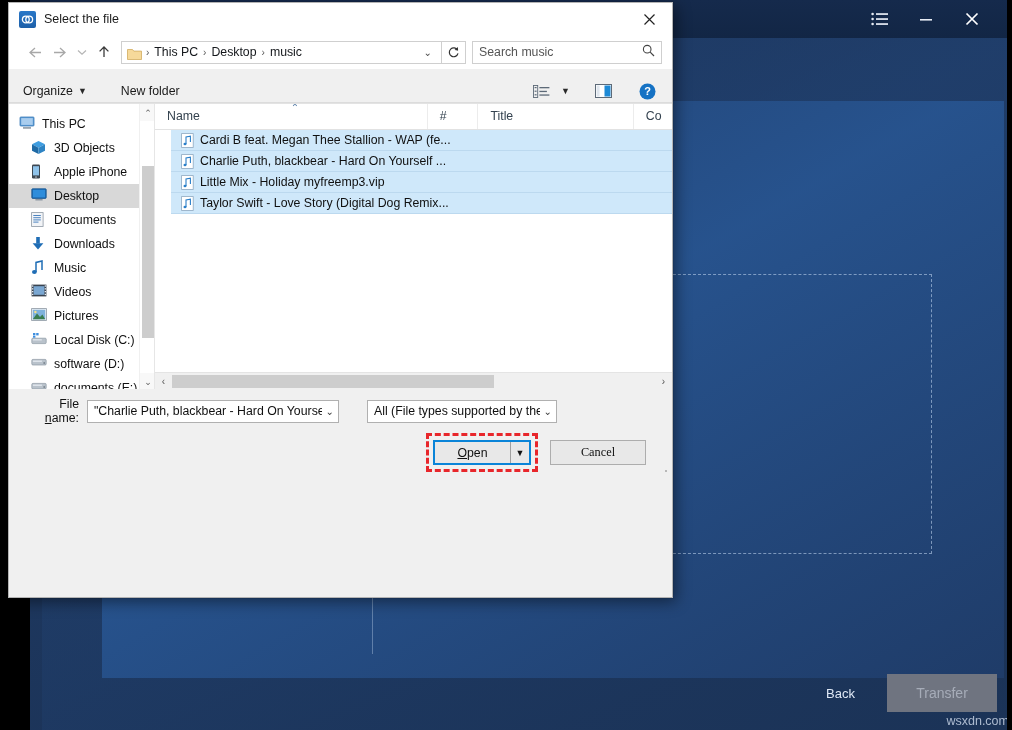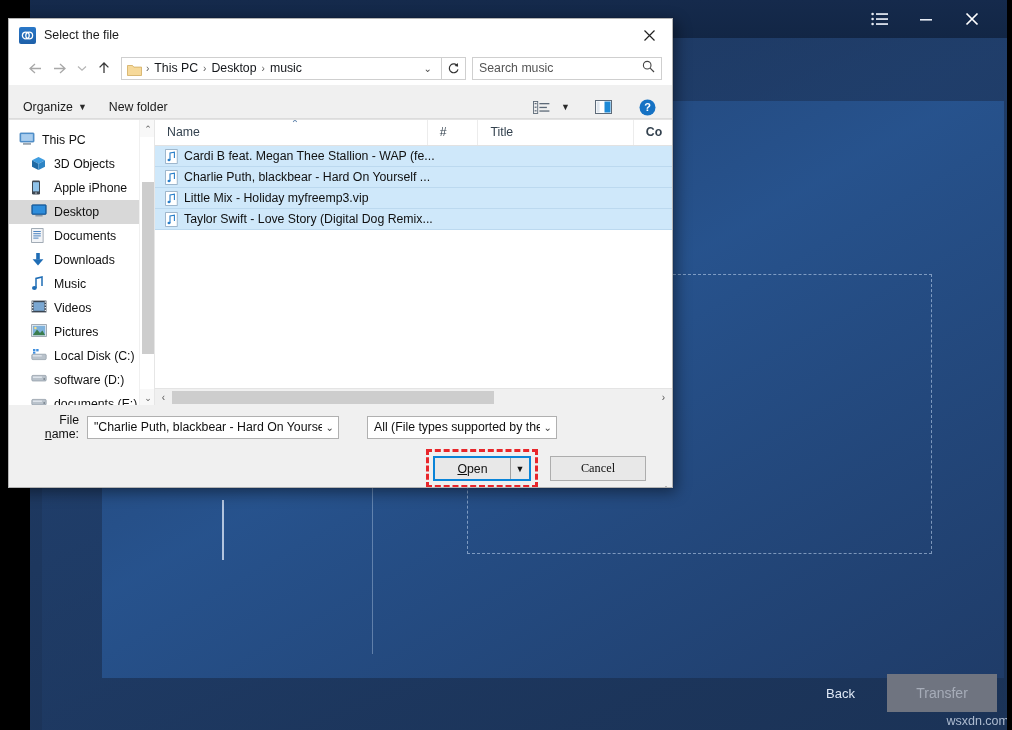--- a/index.html
+++ b/index.html
@@ -68,21 +68,21 @@
     width:110px; height:38px; background:#6f7480; color:#a6acb8;
     border:0; font-size:14px; font-family:inherit;
   }
   .watermark {
     position:absolute; right:10px; bottom:2px; color:#c6d2e4; font-size:12.5px;
     opacity:.85;
   }
 
   
   .dialog {
-    position:absolute; left:8px; top:18px; width:665px; height:470px;
+    position:absolute; left:8px; top:2px; width:665px; height:596px;
     background:#f0f0f0;
     border:1px solid #b4b4b4;
     box-shadow:0 0 0 1px rgba(0,0,0,.06), 3px 4px 14px rgba(0,0,0,.45);
     overflow:hidden;
   }
   .dlg-title {
     position:relative; height:32px; background:#ffffff;
     display:flex; align-items:center; padding-left:10px;
   }
   .dlg-icon {
@@ -180,21 +180,21 @@
     background:#fff; position:relative;
   }
   .col {
     height:26px; display:flex; align-items:center; font-size:12.3px; color:#34424f;
     padding-left:12px; border-left:1px solid #ececec; position:relative;
   }
   .col:first-child { border-left:0; }
   .sort-caret {
     position:absolute; left:50%; top:-1px; color:#5a7fa8; font-size:10px;
   }
-  .rows { position:relative; }
+  .rows { position:relative;margin-left:16px; }
   .row {
     height:21px; display:flex; align-items:center; gap:6px; padding-left:10px;
     font-size:12.3px; color:#101010; background:#cfe8fa; cursor:pointer;
     border-bottom:1px solid #bcd9ef; white-space:nowrap;
   }
   .music-ico { width:13px; height:15px; flex:0 0 auto; position:relative; }
 
   .hscroll {
     position:absolute; left:0; bottom:0; width:100%; height:17px; background:#f0f0f0;
     display:flex; align-items:center; border-top:1px solid #e4e4e4;
@@ -376,21 +376,21 @@
             <circle cx="5.2" cy="5.2" r="3.8" fill="none" stroke="#444" stroke-width="1.1"></circle>
             <path d="M8.2 8.2 L12 12" stroke="#444" stroke-width="1.2"></path>
           </svg>
         </span>
       </div>
     </div>
 
     <div class="dlg-toolbar">
       <span class="tool-text">Organize</span>
       <span class="tool-caret">▼</span>
-      <span class="tool-text" style="margin-left:22px;">New folder</span>
+      <span class="tool-text" style="margin-left:34px;">New folder</span>
 
       <span class="tool-spacer"></span>
 
       <span class="tool-ico-btn">
         <svg width="17" height="13" viewBox="0 0 17 13">
           <rect x="0.5" y="0.5" width="4.2" height="12" fill="none" stroke="#5d6a78" stroke-width="0.9"></rect>
           <g fill="#5d6a78">
             <rect x="1.6" y="2" width="2" height="1.2"></rect>
               <rect x="1.6" y="5.6" width="2" height="1.2"></rect>
             <rect x="1.6" y="9.2" width="2" height="1.2"></rect>
@@ -583,21 +583,21 @@
           <div class="col" style="width:280px;">
             <span class="sort-caret">⌃</span>
             <span>Name</span>
           </div>
           <div class="col" style="width:52px;">
             <span>#</span>
           </div>
           <div class="col" style="width:160px;">
             <span>Title</span>
           </div>
-          <div class="col" style="width:40px;font-weight:bold;">
+          <div class="col" style="width:40px;">
             <span>Co</span>
           </div>
         </div>
 
         <div class="rows">
           <div class="row">
             <span class="music-ico">
               <svg width="13" height="15" viewBox="0 0 13 15">
                 <rect x="0.6" y="0.6" width="11.6" height="13.8" fill="#ffffff" stroke="#8ea8c0" stroke-width="0.8"></rect>
                 <path d="M5 11 V4 L9.4 3.1 V9" fill="none" stroke="#2a7fc9" stroke-width="1.1"></path>

